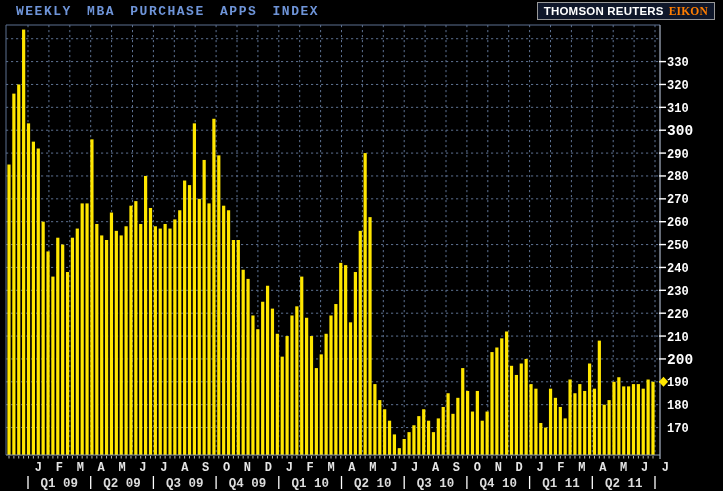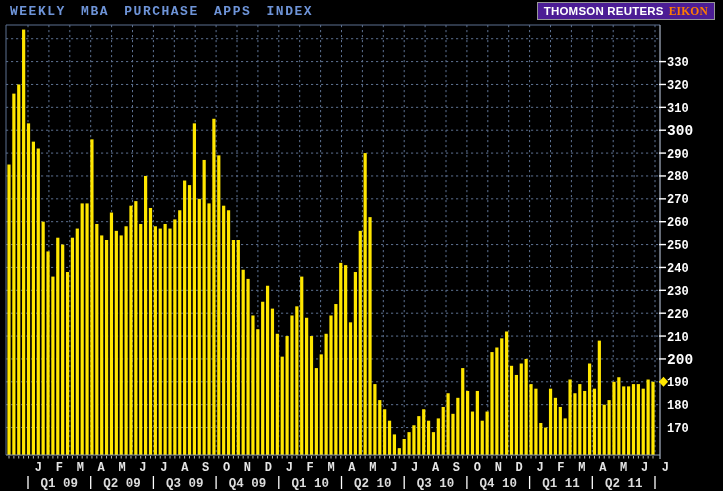--- a/index.html
+++ b/index.html
@@ -1,24 +1,24 @@
 <!DOCTYPE html>
 <html><head>
 <meta charset="utf-8">
 <style>
   html,body{margin:0;padding:0;background:#000;width:723px;height:491px;overflow:hidden;}
   body{position:relative;font-family:"Liberation Mono",monospace;}
   .chart-title{
-    position:absolute;left:10px;top:4px;
+    position:absolute;left:16px;top:4px;
     font-size:13px;font-weight:bold;letter-spacing:1.5px;word-spacing:6px;
     color:#6e94d8;white-space:nowrap;
   }
   .brand-badge{
     position:absolute;right:8px;top:2px;height:16px;
-    background:#4c1d95;border:1px solid #989898;
+    background:#0f172a;border:1px solid #989898;
     display:flex;align-items:center;padding:0 6px;gap:5px;
     font-family:"Liberation Sans",sans-serif;font-weight:bold;font-size:11.5px;
   }
   .brand-thomson{color:#ffffff;letter-spacing:0.2px;}
   .brand-eikon{color:#ff7d00;letter-spacing:0.2px;font-family:Liberation Serif, serif;}
   svg text{font-family:"Liberation Mono",monospace;}
   .ylab{fill:#ffffff;font-size:12px;font-weight:bold;}
   .ylab-major{fill:#ffffff;font-size:14.5px;font-weight:bold;}
   .mlab{fill:#e6e6e6;font-size:12px;font-weight:bold;}
   .qlab{fill:#dcdcdc;font-size:12.5px;font-weight:bold;}

